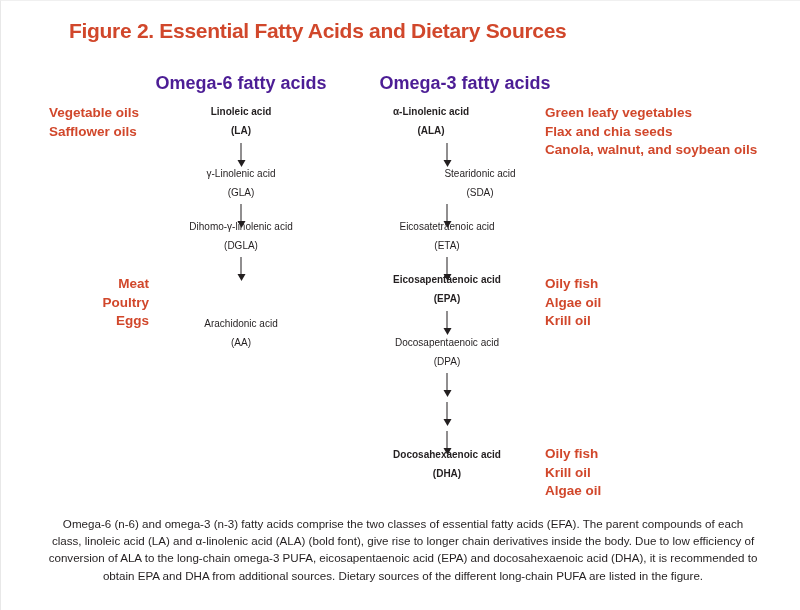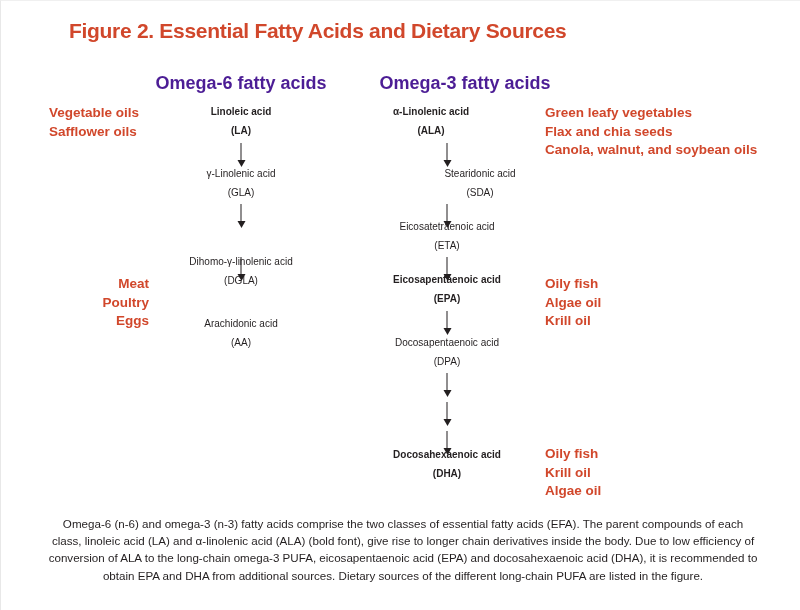--- a/index.html
+++ b/index.html
@@ -126,21 +126,21 @@
 
   <div class="node" style="left:240px; top:163px;">
     <span>γ-Linolenic acid</span>
     <span class="abbr">(GLA)</span>
   </div>
   <div class="arrow" style="left:240px; top:203px;">
     <div class="shaft" style="height:17px;"></div>
       <div class="head"></div>
   </div>
 
-  <div class="node" style="left:240px; top:216px;margin-top:35px;">
+  <div class="node" style="left:240px; top:216px;">
     <span>Dihomo-γ-linolenic acid</span>
     <span class="abbr">(DGLA)</span>
   </div>
   <div class="arrow" style="left:240px; top:256px;">
     <div class="shaft" style="height:17px;"></div>
       <div class="head"></div>
   </div>
 
   <div class="node" style="left:240px; top:269px;margin-top:44px;">
     <span>Arachidonic acid</span>

